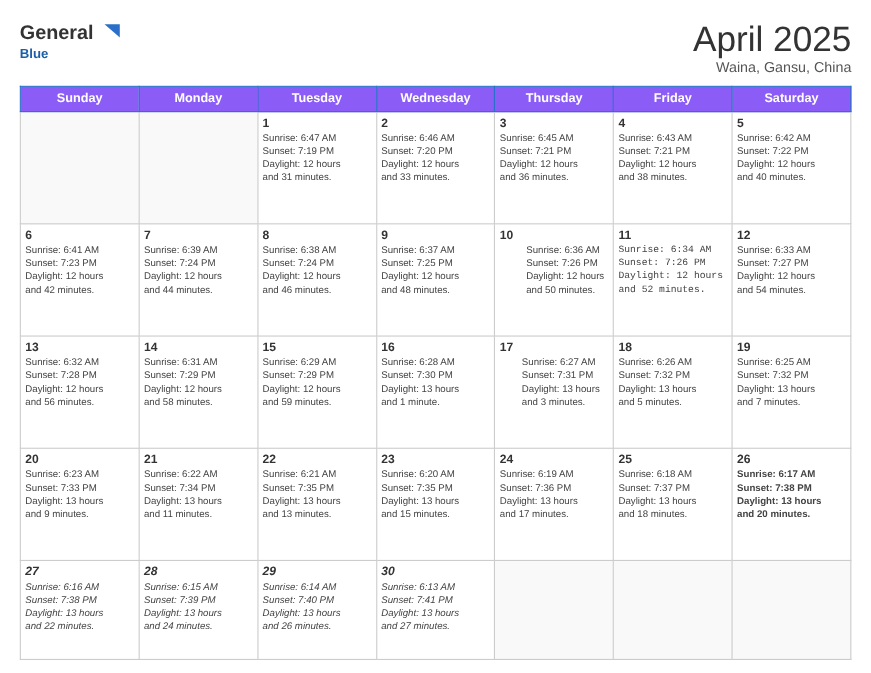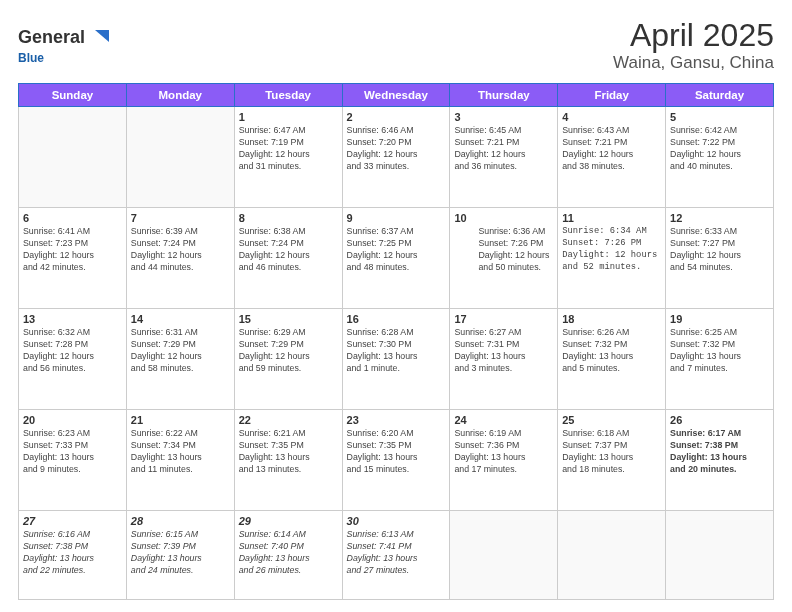--- a/index.html
+++ b/index.html
@@ -13,21 +13,21 @@
     .page {
       width: 792px;
       height: 612px;
       padding: 18px 18px 12px 18px;
       display: flex;
       flex-direction: column;
     }
     .header {
       display: flex;
       justify-content: space-between;
-      align-items: center;
+      align-items: flex-start;
       margin-bottom: 10px;
     }
     .logo {
       display: flex;
       align-items: center;
       gap: 4px;
     }
     .logo-text-general {
       font-size: 18px;
       font-weight: bold;
@@ -48,21 +48,21 @@
     .title-block {
       text-align: right;
     }
     .title-month {
       font-size: 32px;
       font-weight: normal;
       color: #333;
       line-height: 1.1;
     }
     .title-location {
-      font-size: 17px;
+      font-size: 13px;
       color: #555;
     }
     .calendar {
       flex: 1;
       border: 1px solid #ccc;
       border-collapse: collapse;
       width: 100%;
       table-layout: fixed;
     }
     .calendar th {
@@ -253,21 +253,21 @@
           </td>
           <td>
             <span class="day-num">16</span>
             <div class="day-info" style="white-space: pre-wrap;">Sunrise: 6:28 AM
 Sunset: 7:30 PM
 Daylight: 13 hours
 and 1 minute.</div>
           </td>
           <td>
             <span class="day-num">17</span>
-            <div class="day-info" style="white-space: pre-wrap;">Sunrise: 6:27 AM
+            <div class="day-info" style="white-space: pre-wrap; margin-left: 20px;">Sunrise: 6:27 AM
 Sunset: 7:31 PM
 Daylight: 13 hours
 and 3 minutes.</div>
           </td>
           <td>
             <span class="day-num">18</span>
             <div class="day-info" style="white-space: pre-wrap;">Sunrise: 6:26 AM
 Sunset: 7:32 PM
 Daylight: 13 hours
 and 5 minutes.</div>

